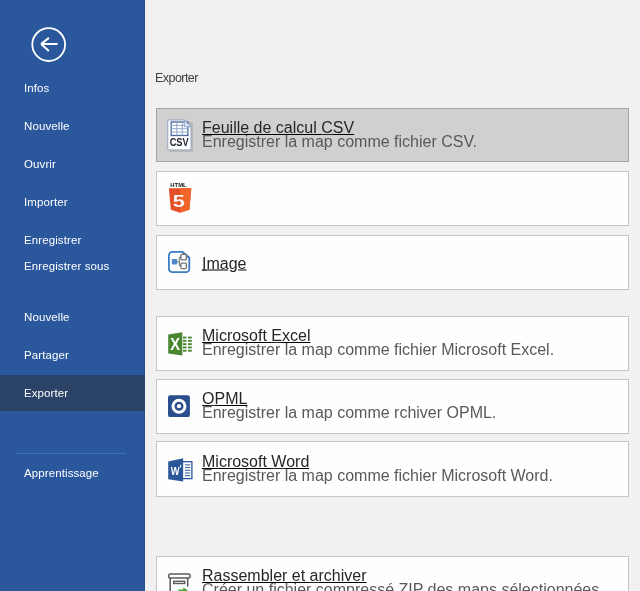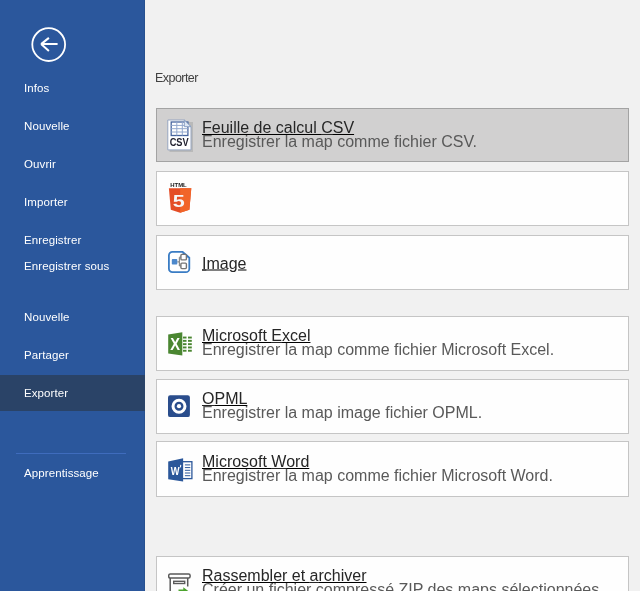--- a/index.html
+++ b/index.html
@@ -91,21 +91,21 @@
   </svg>
   <div class="txt"><span class="t">Microsoft <u>E</u>xcel</span><br><span class="d">Enregistrer la map comme fichier Microsoft Excel.</span></div>
 </div>
 
 <div class="btn" style="top:378.5px; height:55.5px;">
   <svg class="ic" style="left:11px; top:15.5px" width="22" height="23" viewBox="0 0 22 23">
     <rect x="0" y="0.2" width="21.9" height="21.9" rx="2.2" fill="#2a4d8c"></rect>
     <circle cx="11" cy="11.2" r="6" fill="none" stroke="#fff" stroke-width="3"></circle>
     <circle cx="11" cy="11.2" r="2.1" fill="#fff"></circle>
   </svg>
-  <div class="txt"><span class="t"><u>O</u>PML</span><br><span class="d">Enregistrer la map image fichier OPML.</span></div>
+  <div class="txt"><span class="t"><u>O</u>PML</span><br><span class="d">Enregistrer la map comme rchiver OPML.</span></div>
 </div>
 
 <div class="btn" style="top:441px; height:56px;">
   <svg class="ic" style="left:10.5px; top:15.5px" width="25" height="24" viewBox="0 0 25 24">
     <rect x="14.4" y="3.7" width="9.5" height="16.9" fill="#fff" stroke="#2b579a" stroke-width="1.3"></rect>
     <path d="M16.9 6.9 H22.3 M16.9 9.6 H22.3 M16.9 12.3 H22.3 M16.9 15 H22.3 M16.9 17.7 H22.3" stroke="#2b579a" stroke-width="1"></path>
     <path d="M0.2 3.4 L15.1 0.3 V23.6 L0.2 21.3 Z" fill="#2b579a"></path>
     <text x="7.25" y="16.5" font-size="11.7" font-weight="bold" fill="#fff" text-anchor="middle" textLength="8.8" lengthAdjust="spacingAndGlyphs" font-family="Liberation Sans">W</text>
     <rect x="12.1" y="6.9" width="1" height="2.5" fill="#fff" transform="rotate(6 12.6 8.1)"></rect>
   </svg>

